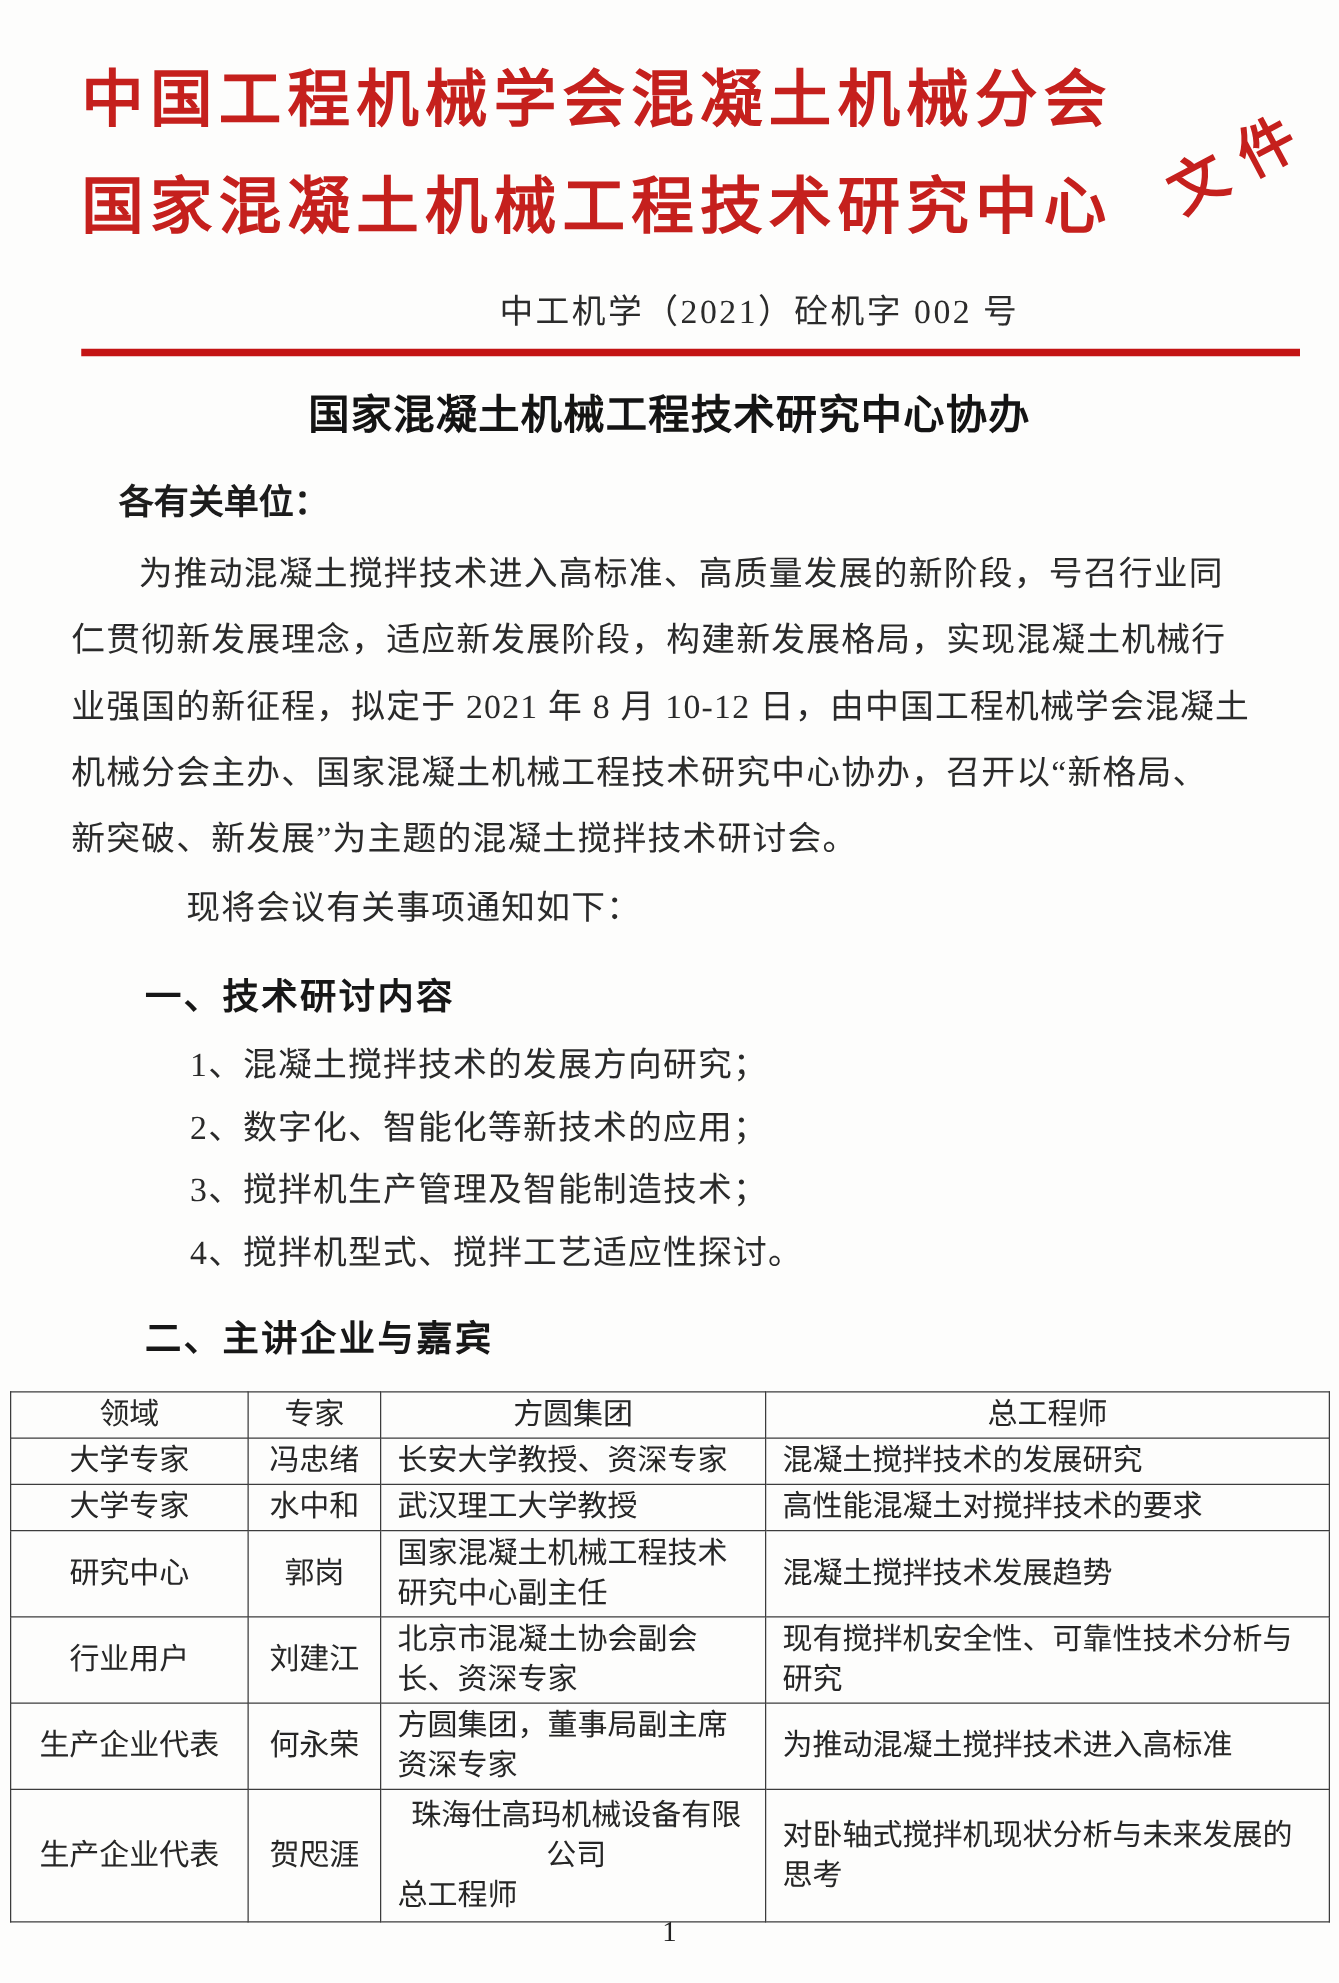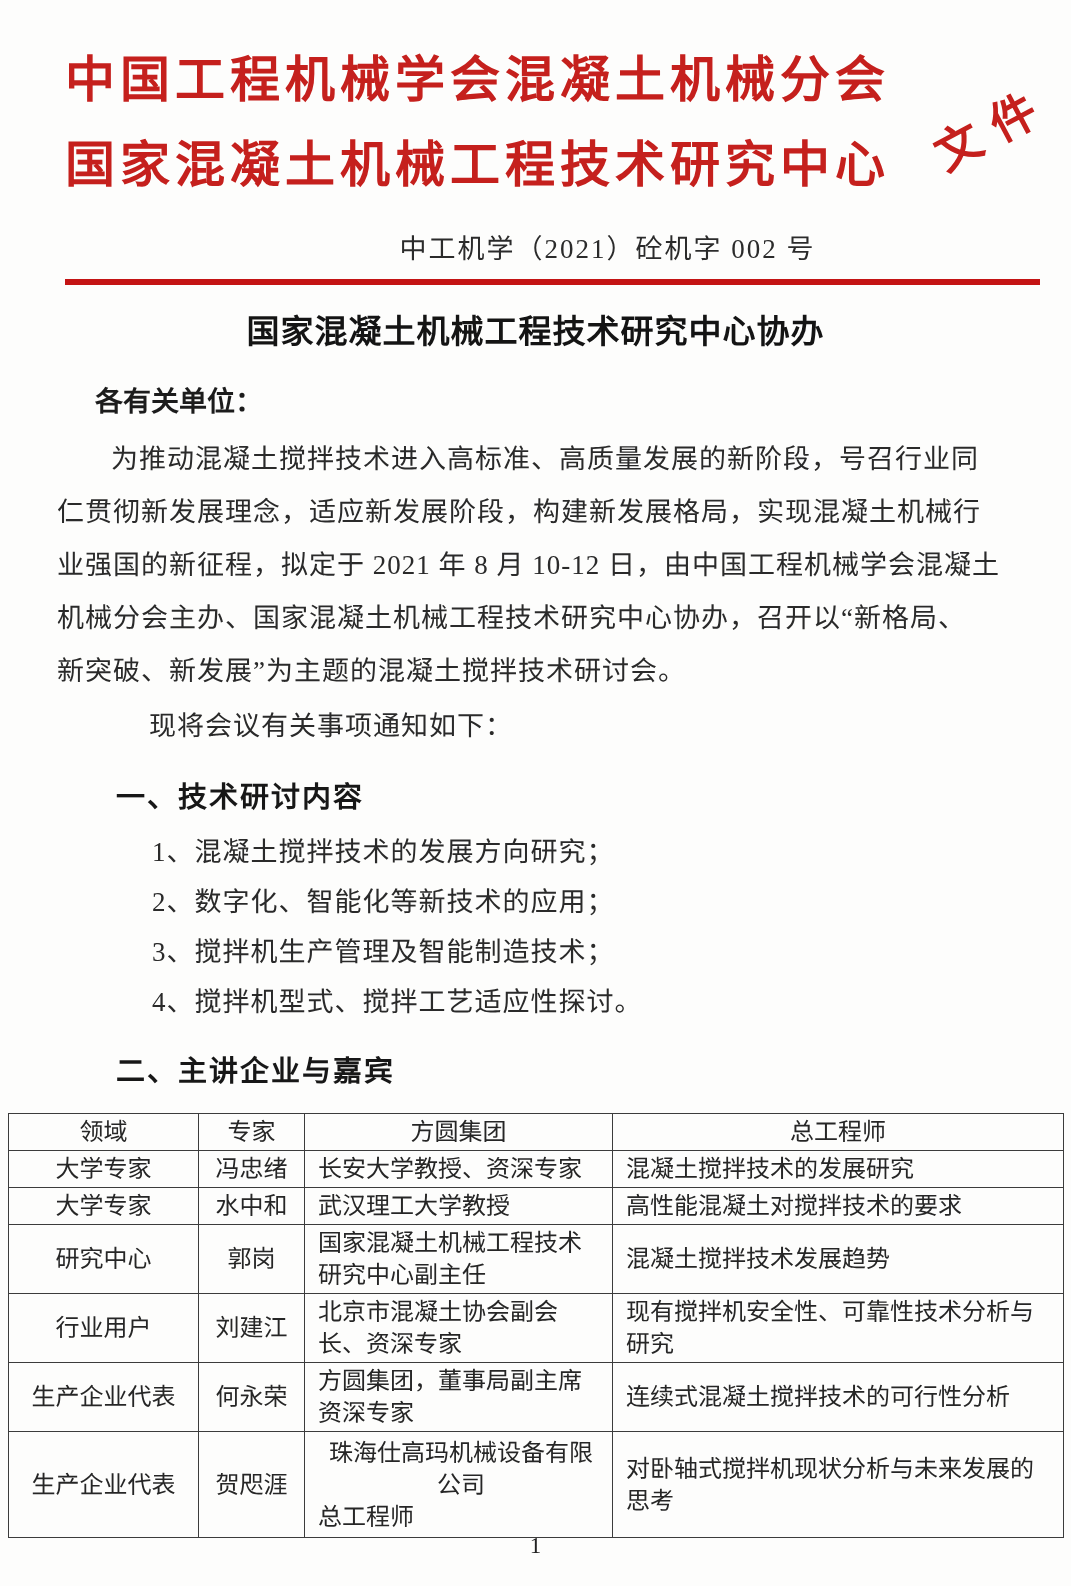--- a/index.html
+++ b/index.html
@@ -205,21 +205,21 @@
         </td>
         <td class="l">现有搅拌机安全性、可靠性技术分析与研究</td>
       </tr>
       <tr class="h66">
         <td class="c">生产企业代表</td>
         <td class="c">何永荣</td>
         <td class="l">
           <div class="u-line">方圆集团，董事局副主席</div>
           <div class="u-line">资深专家</div>
         </td>
-        <td class="l">连续式混凝土搅拌技术的可行性分析</td>
+        <td class="l">为推动混凝土搅拌技术进入高标准</td>
       </tr>
       <tr class="h104">
         <td class="c">生产企业代表</td>
         <td class="c">贺咫涯</td>
         <td class="l">
           <div class="u-line u-center">珠海仕高玛机械设备有限公司</div>
           <div class="u-line">总工程师</div>
         </td>
         <td class="l">对卧轴式搅拌机现状分析与未来发展的思考</td>
       </tr>

